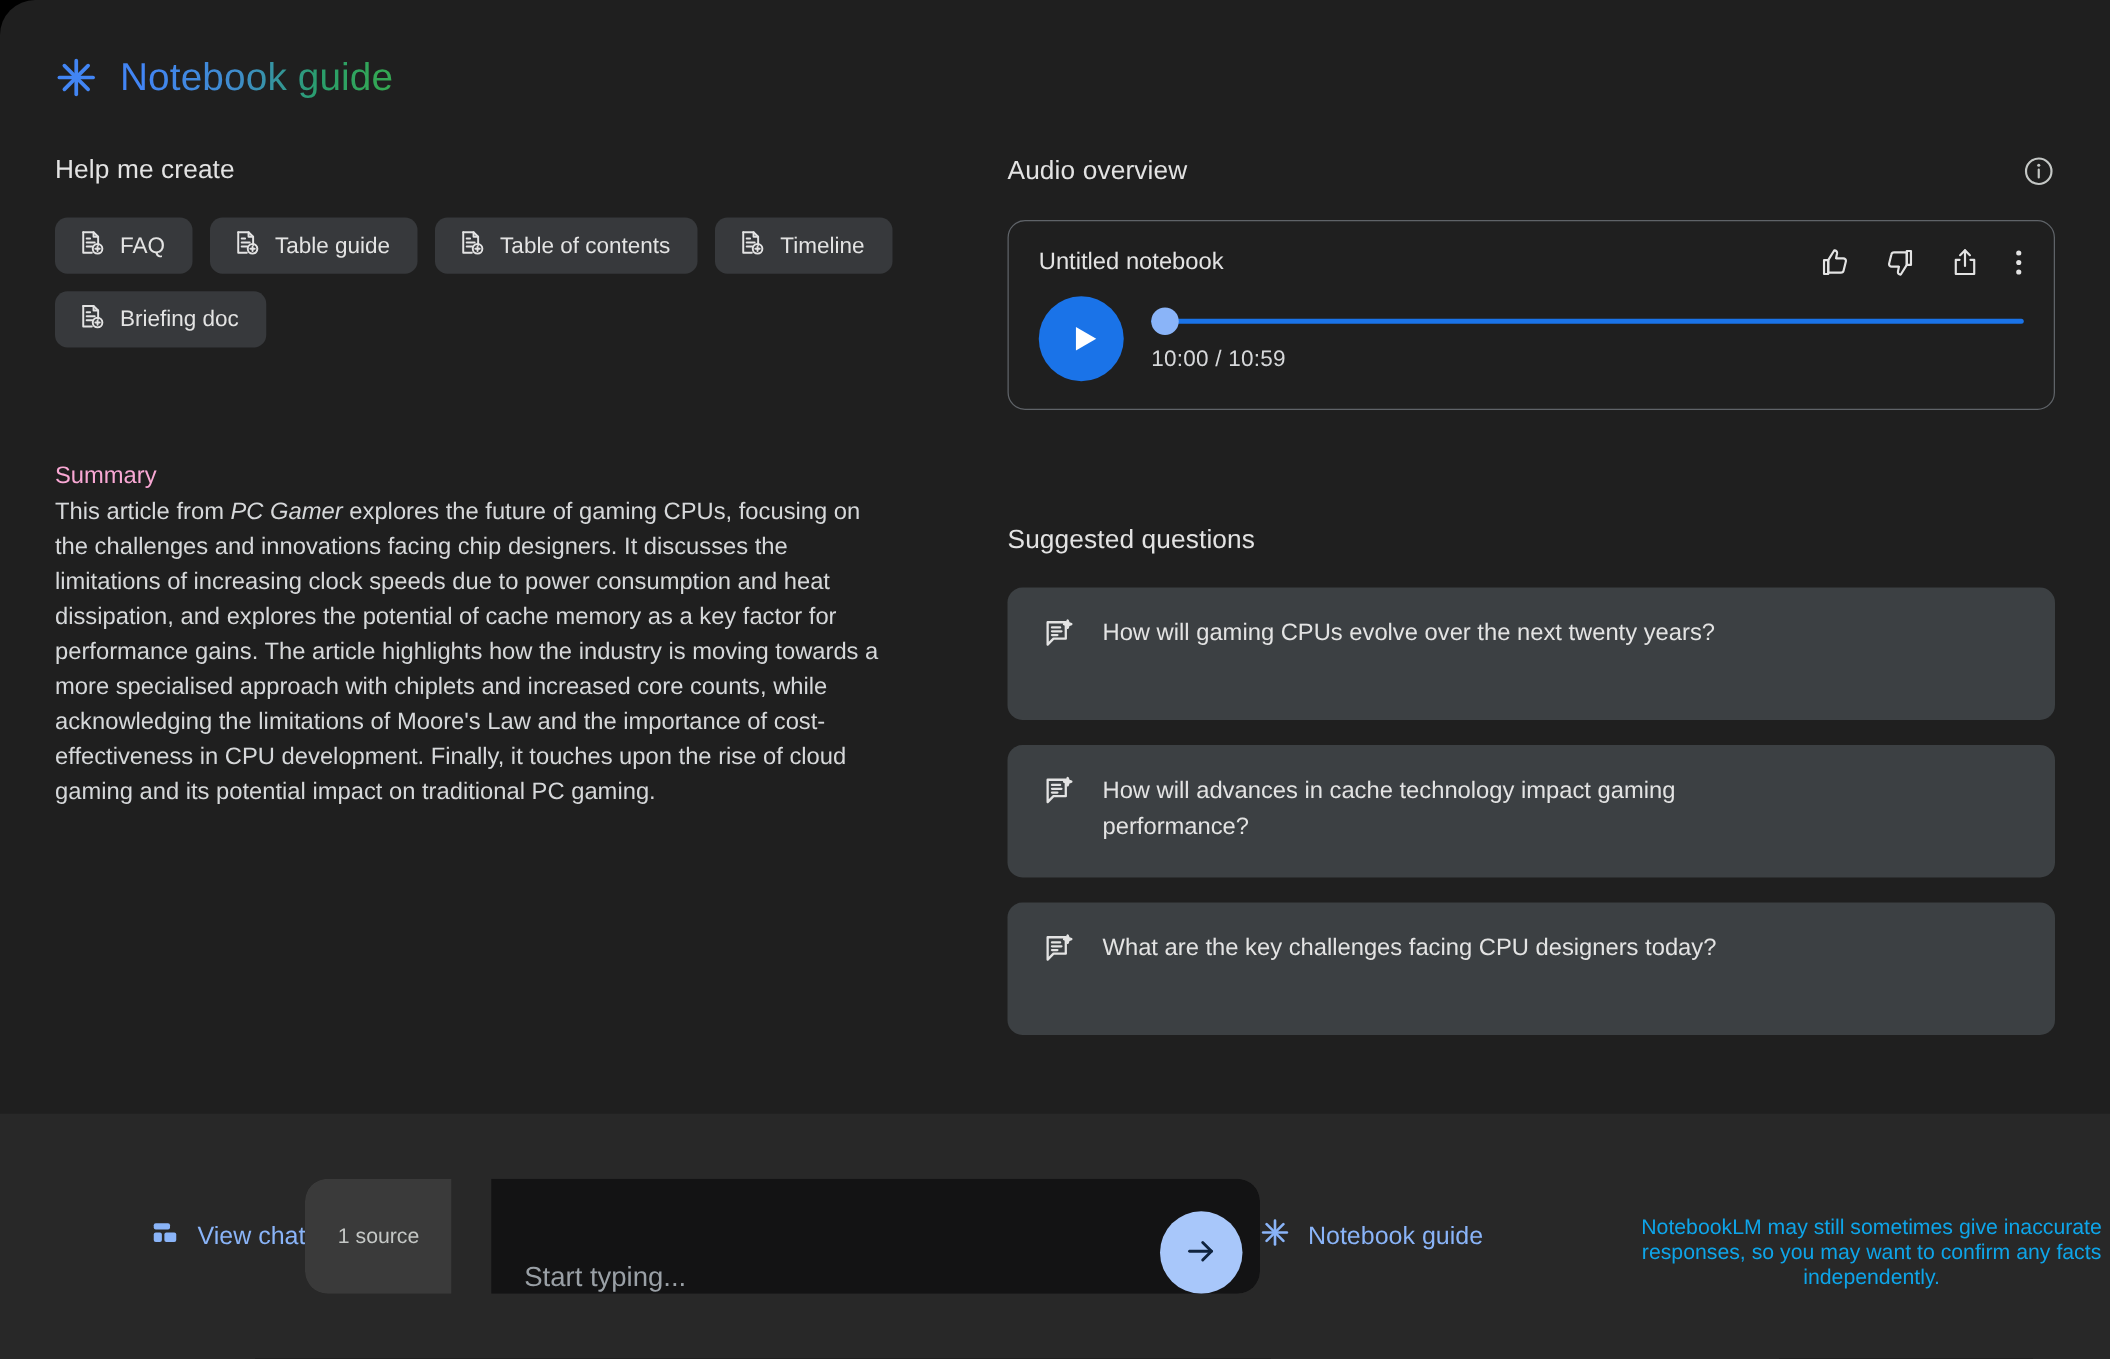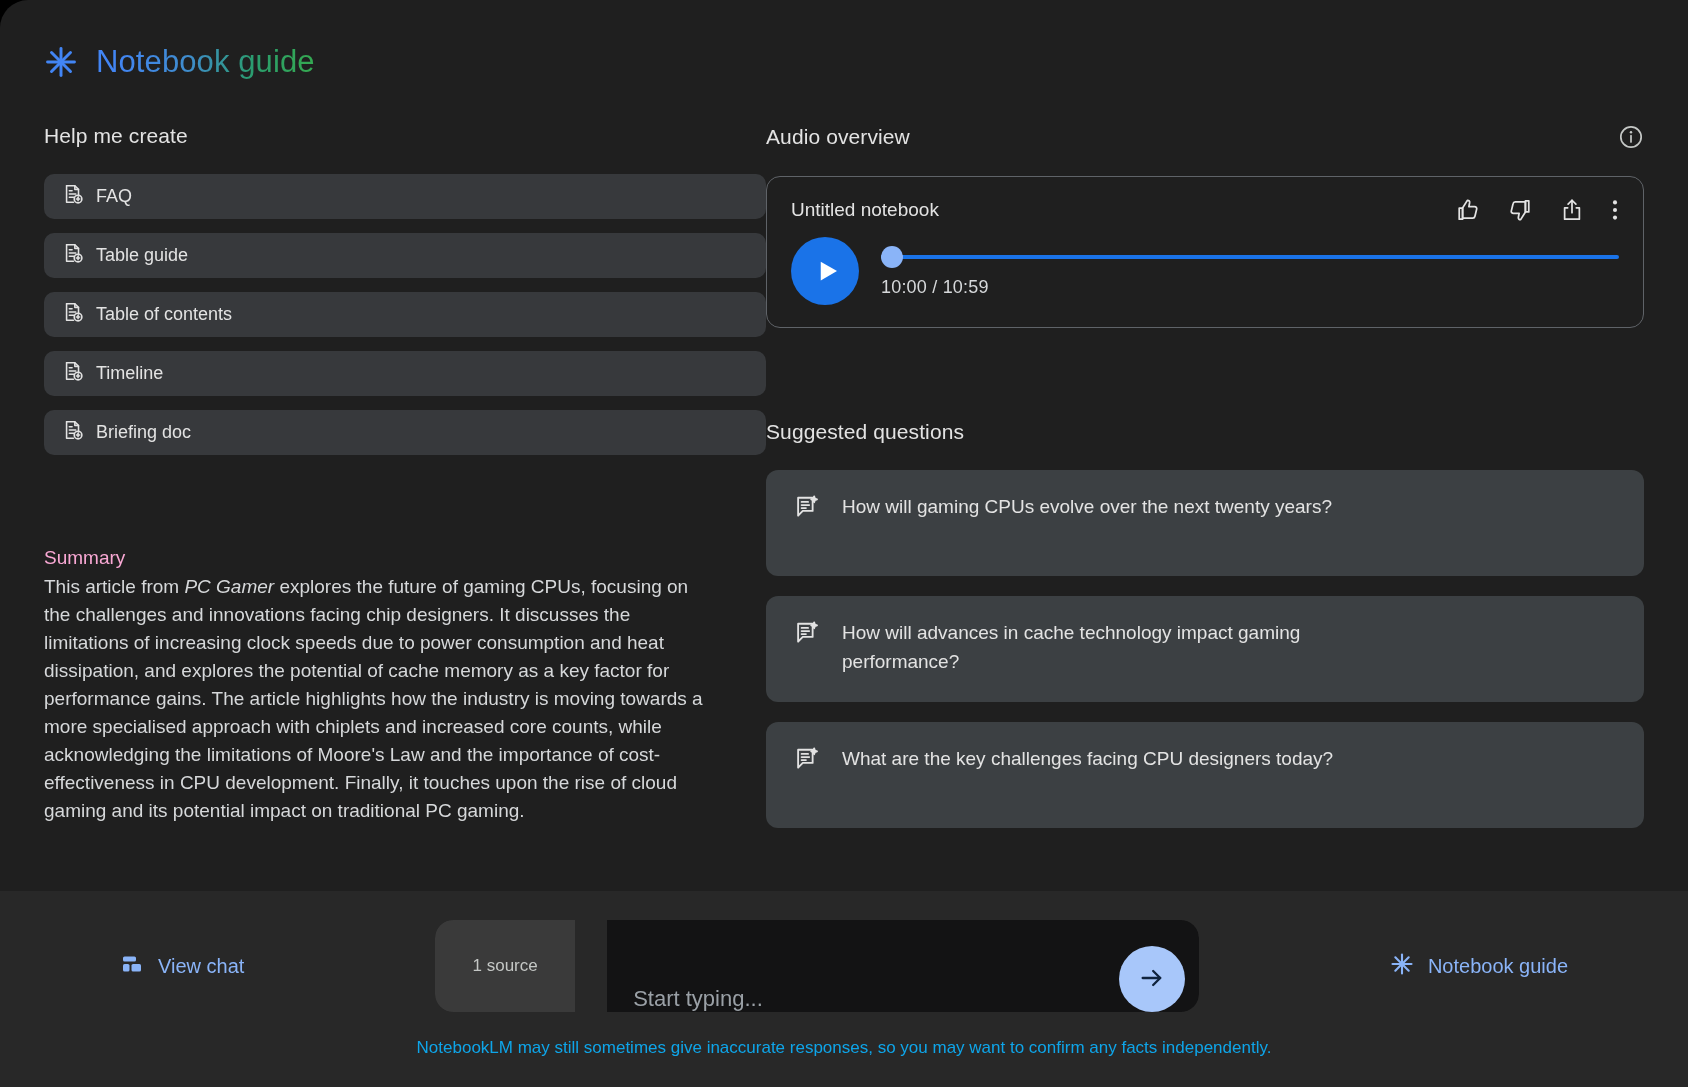--- a/index.html
+++ b/index.html
@@ -42,40 +42,41 @@
     color: transparent;
     -webkit-text-fill-color: transparent;
     white-space: nowrap;
   }
 
   
   .content {
     flex: 1 1 auto;
     display: flex;
     padding: 44px 44px 0 44px;
+    gap: 40px;
     overflow: hidden;
   }
   .col-left  { width: 722px; flex: 0 0 722px; }
   .col-right { flex: 1 1 auto; }
 
   .section-title {
     font-size: 21px;
     color: #e3e3e3;
     font-weight: 400;
     margin-bottom: 26px;
     letter-spacing: .1px;
   }
   .section-title.with-action {
     display: flex;
     align-items: center;
     justify-content: space-between;
   }
 
   
-  .chip-row { display: flex; flex-wrap: wrap; gap: 14px; flex-direction: column; }
+  .chip-row { display: flex; flex-wrap: wrap; gap: 14px; }
   .chip {
     display: inline-flex;
     align-items: center;
     gap: 12px;
     height: 45px;
     padding: 0 22px 0 18px;
     border-radius: 10px;
     background: #37393c;
     color: #e3e3e3;
     font-size: 18px;
@@ -186,21 +187,20 @@
     line-height: 29px;
     color: #e3e3e3;
     max-width: 560px;
   }
 
   
   .bottom-bar {
     height: 196px;
     background: #282828;
     display: flex;
-    flex-direction: column;
     align-items: center;
     justify-content: center;
     flex: 0 0 auto;
     position: relative;
   }
   .bar-row {
     width: 100%;
     display: flex;
     align-items: center;
     justify-content: space-between;
@@ -223,21 +223,21 @@
   .composer {
     display: flex;
     align-items: stretch;
     height: 92px;
     border-radius: 18px;
     overflow: hidden;
     width: 764px;
     flex: 0 0 auto;
   }
   .src-pill {
-    width: 140px;
+    width: 117px;
     background: #3a3a3a;
     color: #c4c7c5;
     font-size: 17px;
     display: flex;
     align-items: center;
     justify-content: center;
     border-radius: 18px 0 0 18px;
     cursor: pointer;
     flex: 0 0 auto;
   }

